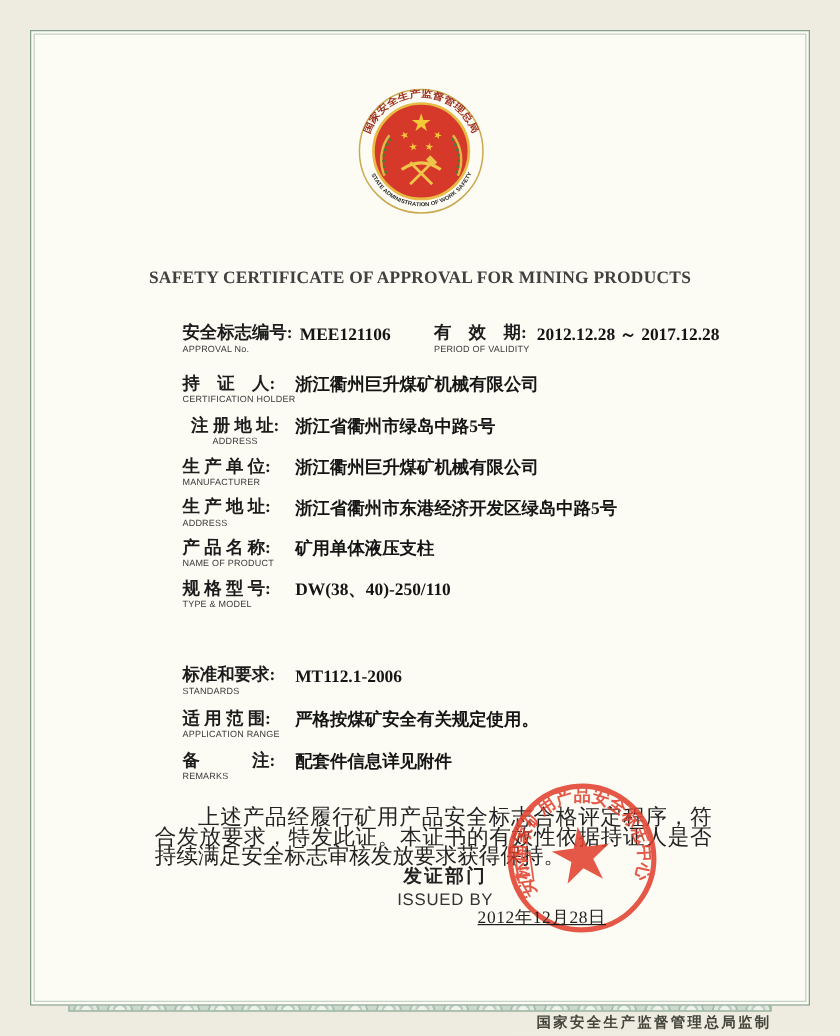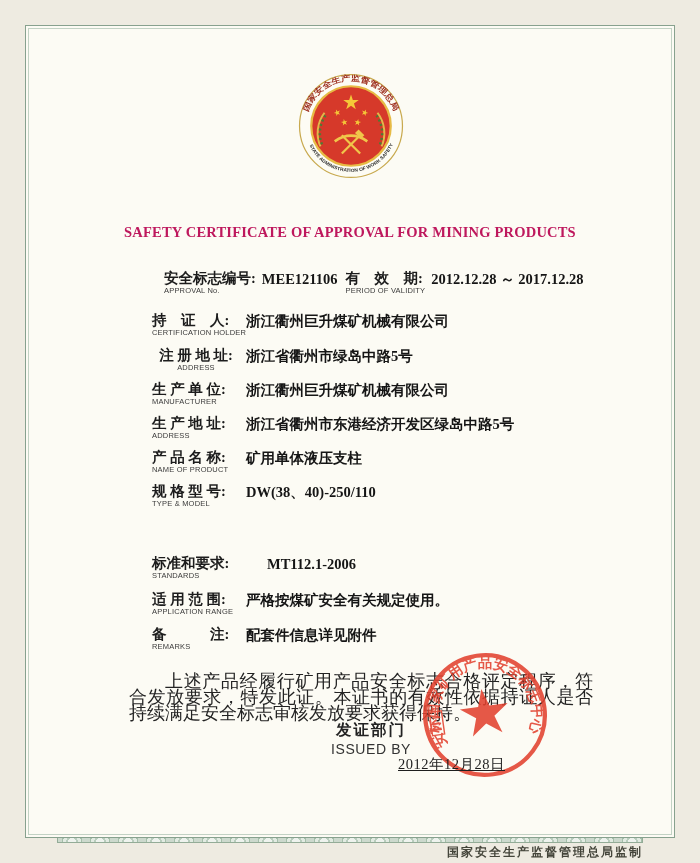--- a/index.html
+++ b/index.html
@@ -26,34 +26,34 @@
     border:1px solid #87a18e;
     box-shadow:inset 0 0 0 2px #fcfbf4, inset 0 0 0 3px #c2d2c4;
   }
   .emblem{position:absolute;left:298px;top:73px;width:106px;height:106px;}
   .title-zh{
     position:absolute;left:0;top:182px;width:100%;text-align:center;
     font-size:30px;font-weight:bold;letter-spacing:11px;color:#333;text-indent:11px;
   }
   .title-en{
     position:absolute;left:0;top:224px;width:100%;text-align:center;
-    font-size:14.5px;font-weight:bold;letter-spacing:0.2px;color:#be185d;
+    font-size:14.5px;font-weight:bold;letter-spacing:0.2px;color:#404040;
   }
   .fgroup{display:flex;align-items:flex-start;}
   .f-label{position:relative;flex:none;}
   .f-zh{font-size:14.5px;font-weight:bold;color:#1c1c1c;line-height:17px;white-space:nowrap;}
   .f-en{font-size:7.5px;color:#3a3a3a;line-height:8px;letter-spacing:0.2px;white-space:nowrap;font-family:"Liberation Sans","DejaVu Sans",sans-serif;}
   .f-value{font-size:14.5px;color:#151515;line-height:17px;margin-left:6px;padding-top:1px;white-space:nowrap;font-weight:700;}
-  .row1{position:absolute;left:164px;top:270px;display:flex;}
-  .row1 .g2{margin-left:8px;}
+  .row1{position:absolute;left:152px;top:270px;display:flex;gap:12px;}
+  .row1 .g2{margin-left:24px;}
   .row1 .f-label{width:auto;}
   .field-row{position:absolute;left:152px;}
   .field-row .f-label{width:88px;}
   .r0{top:312px;} .r1{top:347px;text-align:center;} .r2{top:381px;} .r3{top:415px;} .r4{top:449px;} .r5{top:483px;}
-  .s0{top:555px;gap:21px;} .s1{top:591px;} .s2{top:626px;}
+  .s0{top:555px;} .s1{top:591px;} .s2{top:626px;}
   .declaration{
     position:absolute;left:129px;top:674px;width:464px;
     font-size:18px;line-height:15.8px;text-indent:2em;color:#232323;
     text-align:justify;
   }
   .issued{position:absolute;left:330px;top:720px;width:82px;text-align:center;}
   .issued-zh{font-size:15.5px;font-weight:bold;letter-spacing:2px;color:#222;}
   .issued-en{font-size:14px;letter-spacing:0.6px;color:#333;font-family:"Liberation Sans","DejaVu Sans",sans-serif;}
   .issue-date{position:absolute;left:398px;top:755px;font-size:14.5px;letter-spacing:0.5px;color:#1e1e1e;z-index:6;text-decoration:underline;}
   .seal{position:absolute;left:414px;top:644px;width:142px;height:142px;opacity:0.87;z-index:5;}

